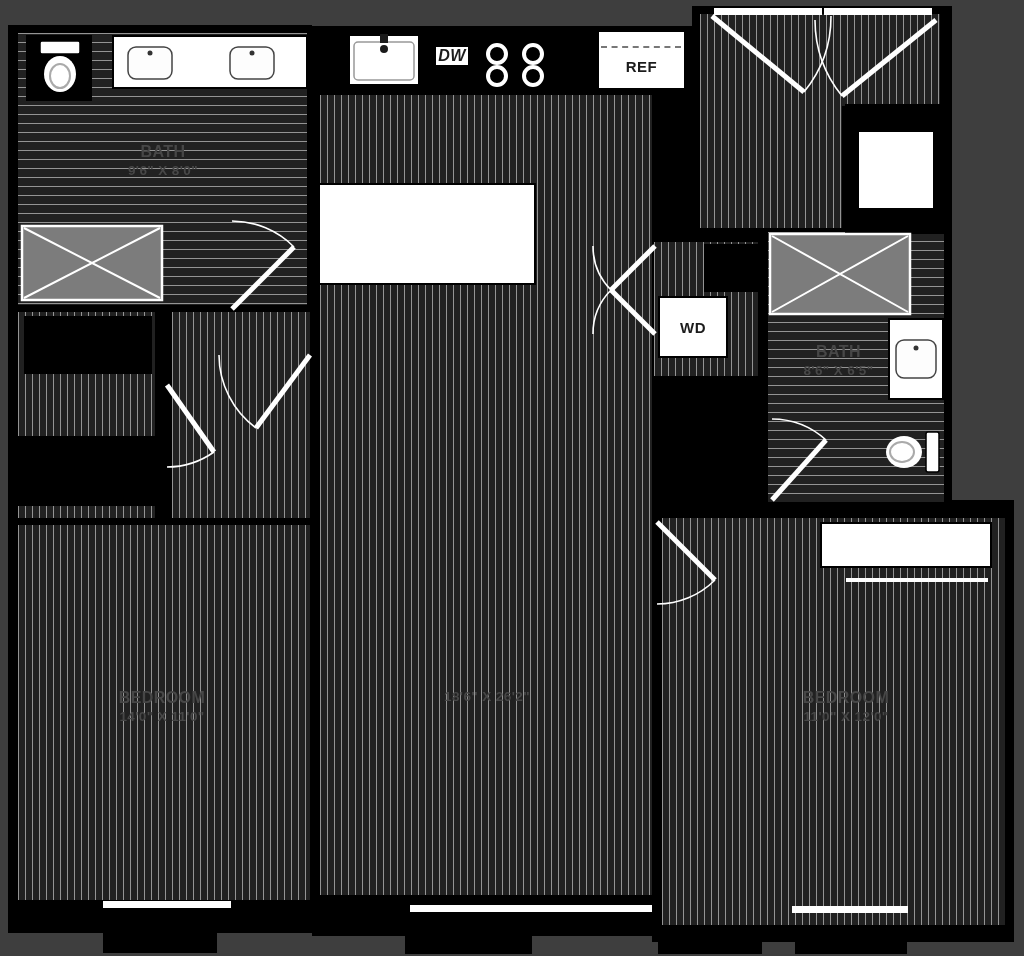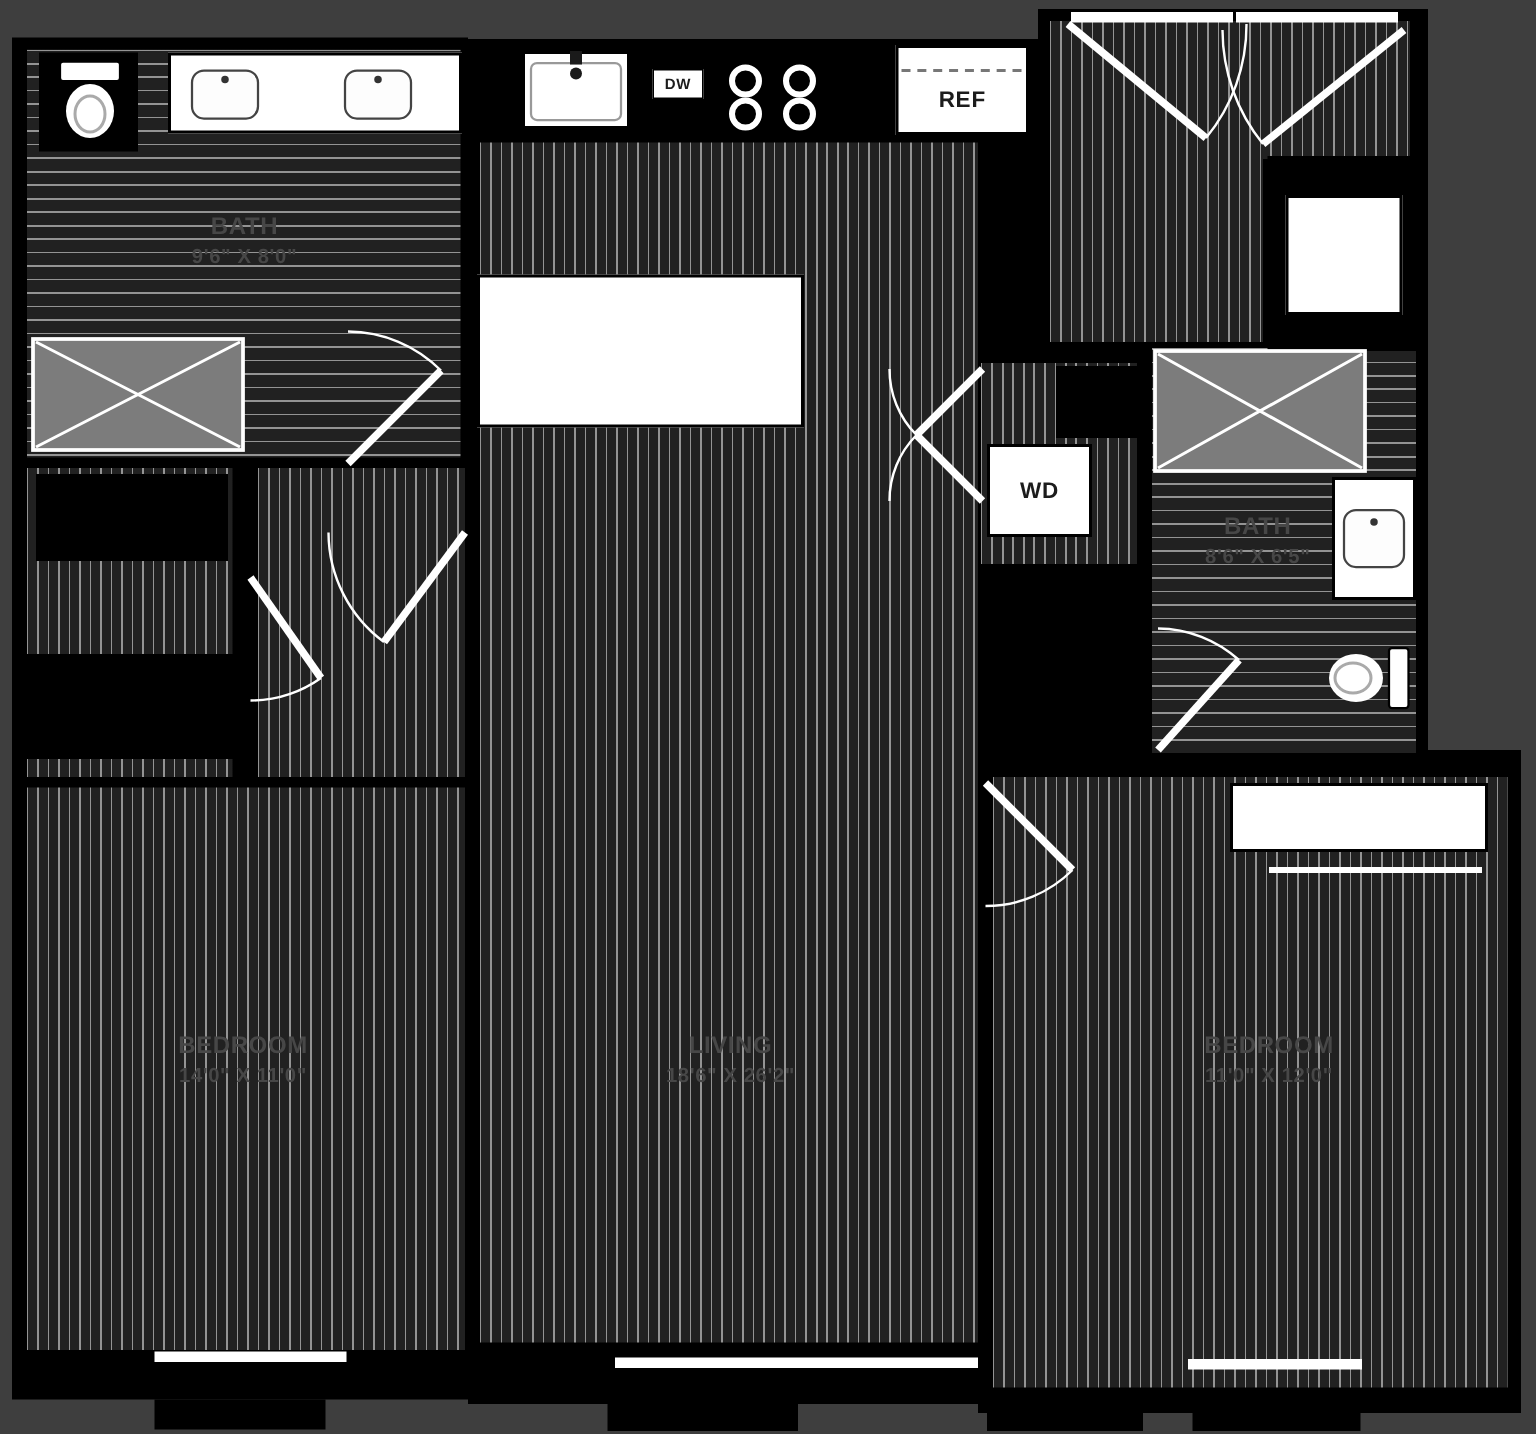--- a/index.html
+++ b/index.html
@@ -12,21 +12,21 @@
   .hatch-v { background: repeating-linear-gradient(90deg,  #949494 0px, #949494 1px, #212121 1px, #212121 7px); }
   .hatch-h { background: repeating-linear-gradient(180deg, #949494 0px, #949494 1px, #212121 1px, #212121 9px); }
   .white-box { position:absolute; background:#fff; border:2px solid #000; box-sizing:border-box; }
   .black-box { position:absolute; background:#000; }
   .window { position:absolute; background:#fff; }
   .label { position:absolute; text-align:center; color:#474747; font-weight:bold; letter-spacing:.4px; line-height:1.25; }
   .label .room-name { display:block; font-size:16px; }
   .label .room-dims { display:block; font-size:13.5px; margin-top:1px; }
   .fixture-label { position:absolute; display:flex; align-items:center; justify-content:center;
                    color:#1c1c1c; font-weight:600; font-size:15px; letter-spacing:.5px; }
-  .fixture-label.small { font-size:10px; font-weight:bold; }
+  .fixture-label.small { font-size:16px; font-weight:bold;font-style:italic; }
   svg.overlay { position:absolute; left:0; top:0; pointer-events:none; }
   .dashed-line { position:absolute; border-top:2px dashed #777; }
 </style>
 </head>
 <body>
 
 <div class="plan">
 
   <div class="wall" style="left:8px;top:25px;width:304px;height:908px"></div>
   <div class="wall" style="left:312px;top:26px;width:388px;height:910px"></div>
@@ -169,21 +169,20 @@
     <span class="room-name">BATH</span>
     <span class="room-dims">8'6" X 6'5"</span>
   </div>
 
   <div class="label" style="left:62px;top:688px;width:200px">
     <span class="room-name">BEDROOM</span>
     <span class="room-dims">14'0" X 11'0"</span>
   </div>
 
   <div class="label" style="left:387px;top:688px;width:200px">
-    <span class="room-name">LIVING</span>
     <span class="room-dims">18'6" X 26'2"</span>
   </div>
 
   <div class="label" style="left:746px;top:688px;width:200px">
     <span class="room-name">BEDROOM</span>
     <span class="room-dims">11'0" X 12'0"</span>
   </div>
 
   <div class="fixture-label" style="left:658px;top:296px;width:70px;height:62px">WD</div>
   <div class="fixture-label" style="left:597px;top:42px;width:89px;height:48px">REF</div>

